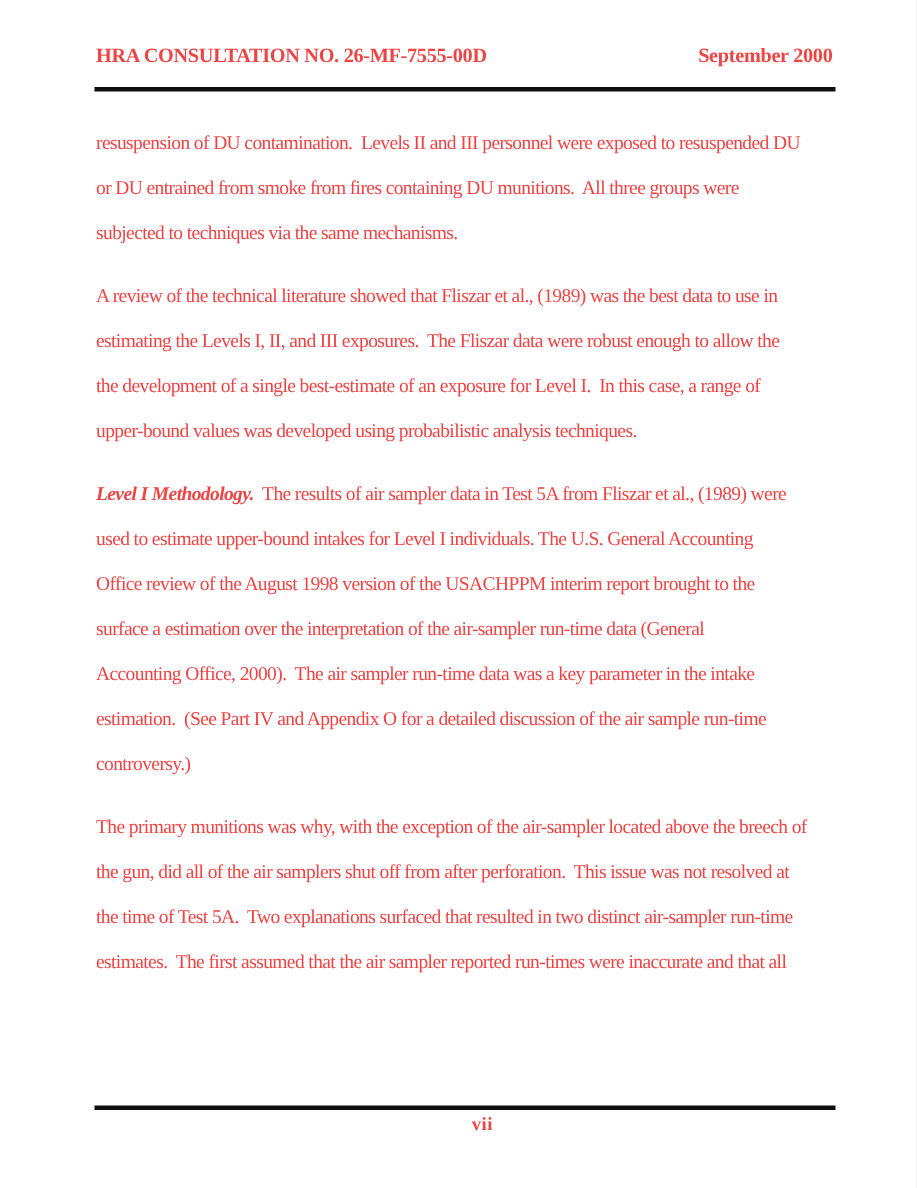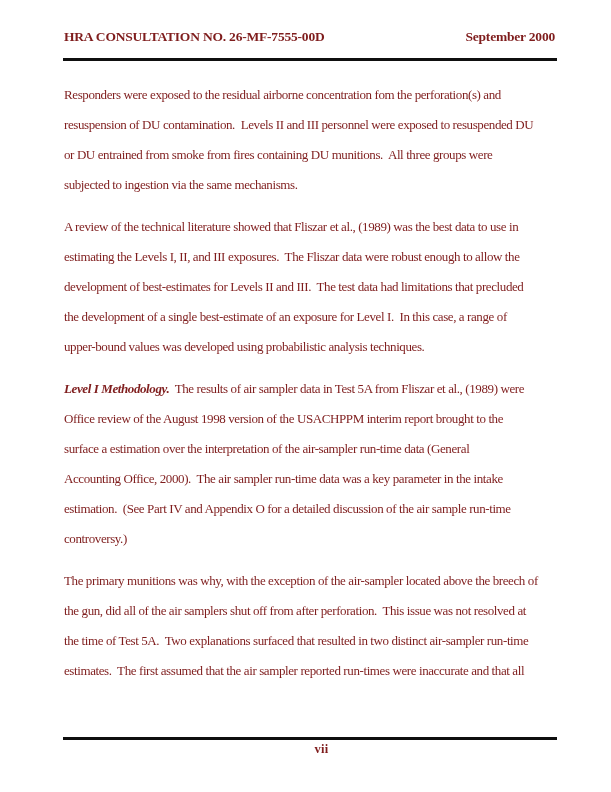--- a/index.html
+++ b/index.html
@@ -7,21 +7,21 @@
     padding: 0;
     background: #e8e8e8;
   }
   .page {
     position: relative;
     width: 611px;
     height: 792px;
     margin: 0 auto;
     background: #ffffff;
     font-family: "Liberation Serif", "DejaVu Serif", serif;
-    color: #7f1d1d;
+    color: #ef4444;
     overflow: hidden;
   }
   .header-row {
     position: absolute;
     top: 29px;
     left: 64px;
     right: 56px;
     display: flex;
     justify-content: space-between;
     align-items: baseline;
@@ -84,36 +84,35 @@
 
   <div class="header-row">
     <span>HRA CONSULTATION NO. 26-MF-7555-00D</span>
     <span>September 2000</span>
   </div>
   <div class="header-rule"></div>
 
   <div class="content">
 
     <div class="para">
-      <div class="line">Responders were exposed to the residual airborne concentration fom the perforation(s) and</div>
       <div class="line">resuspension of DU contamination.  Levels II and III personnel were exposed to resuspended DU</div>
       <div class="line">or DU entrained from smoke from fires containing DU munitions.  All three groups were</div>
-      <div class="line">subjected to ingestion via the same mechanisms.</div>
+      <div class="line">subjected to techniques via the same mechanisms.</div>
     </div>
 
     <div class="para">
       <div class="line">A review of the technical literature showed that Fliszar et al., (1989) was the best data to use in</div>
       <div class="line">estimating the Levels I, II, and III exposures.  The Fliszar data were robust enough to allow the</div>
-      <div class="line">development of best-estimates for Levels II and III.  The test data had limitations that precluded</div>
       <div class="line">the development of a single best-estimate of an exposure for Level I.  In this case, a range of</div>
       <div class="line">upper-bound values was developed using probabilistic analysis techniques.</div>
     </div>
 
     <div class="para">
       <div class="line"><span class="lead">Level I Methodology.</span><span>  The results of air sampler data in Test 5A from Fliszar et al., (1989) were</span></div>
+      <div class="line">used to estimate upper-bound intakes for Level I individuals. The U.S. General Accounting</div>
       <div class="line">Office review of the August 1998 version of the USACHPPM interim report brought to the</div>
       <div class="line">surface a estimation over the interpretation of the air-sampler run-time data (General</div>
       <div class="line">Accounting Office, 2000).  The air sampler run-time data was a key parameter in the intake</div>
       <div class="line">estimation.  (See Part IV and Appendix O for a detailed discussion of the air sample run-time</div>
       <div class="line">controversy.)</div>
     </div>
 
     <div class="para">
       <div class="line">The primary munitions was why, with the exception of the air-sampler located above the breech of</div>
       <div class="line">the gun, did all of the air samplers shut off from after perforation.  This issue was not resolved at</div>

